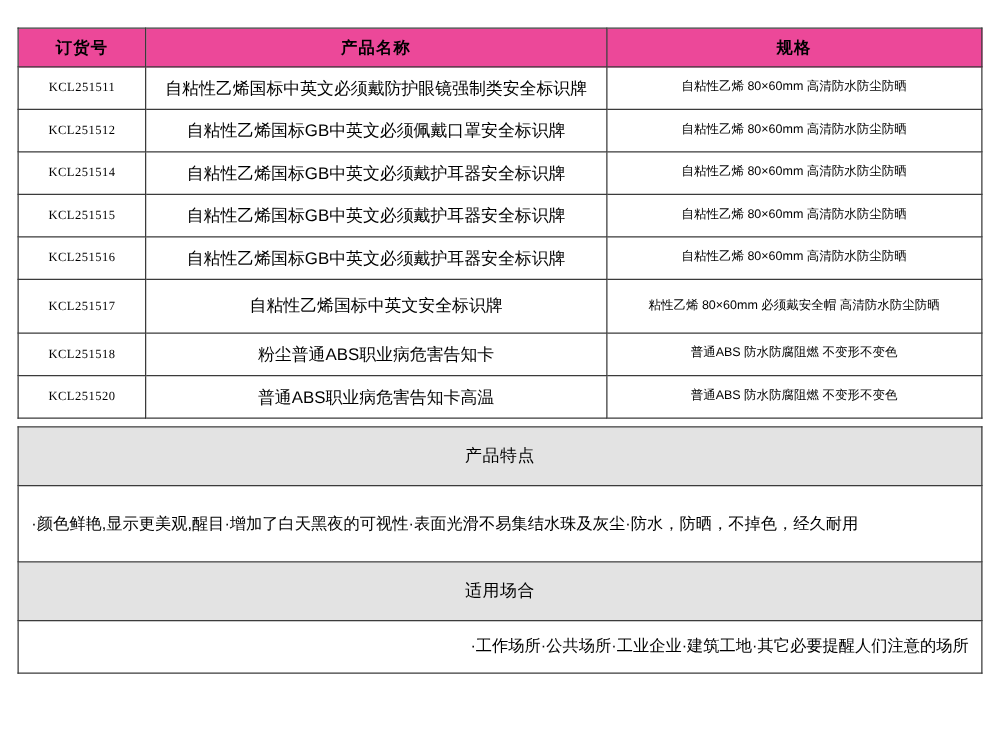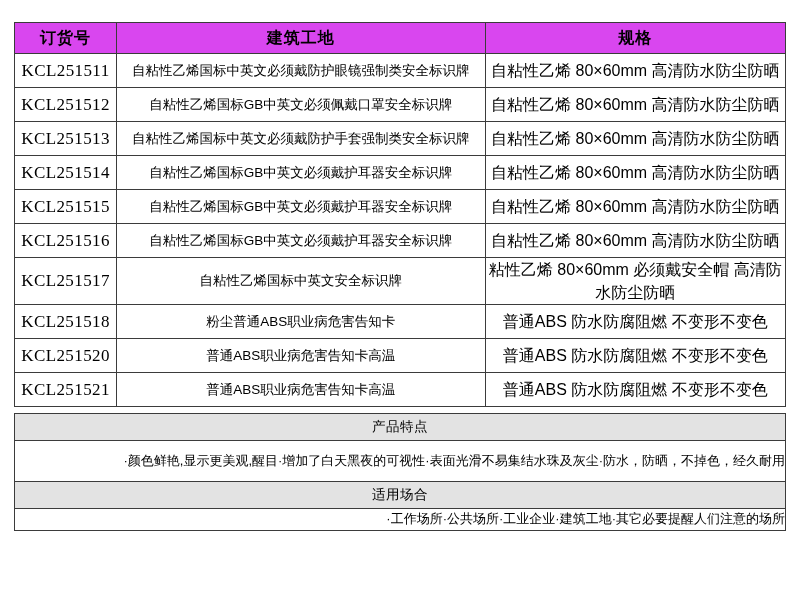--- a/index.html
+++ b/index.html
@@ -29,45 +29,45 @@
   table.product-table td,
   table.product-table th {
     border: 1px solid #3b3b3b;
     padding: 0;
   }
   .col-code { width: 102px; }
   .col-name { width: 368px; }
   .col-spec { width: 300px; }
 
   .head-cell {
-    background: #d946ef;
+    background: #ec4899;
     text-align: center;
     font-weight: bold;
-    font-size: 16px;
+    font-size: 13px;
     height: 30px;
     line-height: 30px;
     letter-spacing: 1px;
   }
   .code-cell {
     text-align: center;
-    font-size: 17px;
+    font-size: 10px;
     height: 33px;
     letter-spacing: 0.4px;
     font-family: "Liberation Serif", "DejaVu Serif", serif;
   }
   .name-cell {
     text-align: center;
     font-size: 13.5px;
     height: 33px;
     padding: 0 4px;
     margin-top: 42px;
   }
   .spec-cell {
     text-align: center;
-    font-size: 16px;
+    font-size: 10px;
     height: 33px;
     padding: 2px 6px;
     line-height: 1.45;
   }
   .tall {
     height: 42px;
   }
   .section-head {
     background: #e3e3e3;
     text-align: center;
@@ -76,67 +76,62 @@
     line-height: 26px;
     letter-spacing: 0.5px;
   }
   .section-body {
     text-align: right;
     font-size: 13px;
     padding: 5px 10px;
     line-height: 1.6;
   }
   .section-body.two-line {
-    text-align: right;
+    text-align: left;
     height: 40px;
   }
   table.info-table {
     width: 772px;
     border-collapse: collapse;
     table-layout: fixed;
     border: 1px solid #3b3b3b;
     margin-top: 6px;
   }
   table.info-table td {
     border: 1px solid #3b3b3b;
-    padding: 0;
+    padding: 10px;
   }
 </style>
 </head>
 <body>
 
 <div class="page">
 
   <table class="product-table">
     <colgroup>
       <col class="col-code">
       <col class="col-name">
       <col class="col-spec">
     </colgroup>
     <thead>
       <tr>
         <th class="head-cell">订货号</th>
-        <th class="head-cell">建筑工地</th>
+        <th class="head-cell">产品名称</th>
         <th class="head-cell">规格</th>
       </tr>
     </thead>
     <tbody>
       <tr>
         <td class="code-cell">KCL251511</td>
         <td class="name-cell">自粘性乙烯国标中英文必须戴防护眼镜强制类安全标识牌</td>
         <td class="spec-cell">自粘性乙烯  80×60mm  高清防水防尘防晒</td>
       </tr>
       <tr>
         <td class="code-cell">KCL251512</td>
         <td class="name-cell">自粘性乙烯国标GB中英文必须佩戴口罩安全标识牌</td>
-        <td class="spec-cell">自粘性乙烯  80×60mm  高清防水防尘防晒</td>
-      </tr>
-      <tr>
-        <td class="code-cell">KCL251513</td>
-        <td class="name-cell">自粘性乙烯国标中英文必须戴防护手套强制类安全标识牌</td>
         <td class="spec-cell">自粘性乙烯  80×60mm  高清防水防尘防晒</td>
       </tr>
       <tr>
         <td class="code-cell">KCL251514</td>
         <td class="name-cell">自粘性乙烯国标GB中英文必须戴护耳器安全标识牌</td>
         <td class="spec-cell">自粘性乙烯  80×60mm  高清防水防尘防晒</td>
       </tr>
       <tr>
         <td class="code-cell">KCL251515</td>
         <td class="name-cell">自粘性乙烯国标GB中英文必须戴护耳器安全标识牌</td>
@@ -155,25 +150,20 @@
       <tr>
         <td class="code-cell">KCL251518</td>
         <td class="name-cell">粉尘普通ABS职业病危害告知卡</td>
         <td class="spec-cell">普通ABS  防水防腐阻燃  不变形不变色</td>
       </tr>
       <tr>
         <td class="code-cell">KCL251520</td>
         <td class="name-cell">普通ABS职业病危害告知卡高温</td>
         <td class="spec-cell">普通ABS  防水防腐阻燃  不变形不变色</td>
       </tr>
-      <tr>
-        <td class="code-cell">KCL251521</td>
-        <td class="name-cell">普通ABS职业病危害告知卡高温</td>
-        <td class="spec-cell">普通ABS  防水防腐阻燃  不变形不变色</td>
-      </tr>
     </tbody>
   </table>
 
   <table class="info-table">
     <tbody>
       <tr>
         <td class="section-head">产品特点</td>
       </tr>
       <tr>
         <td class="section-body two-line">·颜色鲜艳,显示更美观,醒目·增加了白天黑夜的可视性·表面光滑不易集结水珠及灰尘·防水，防晒，不掉色，经久耐用</td>

